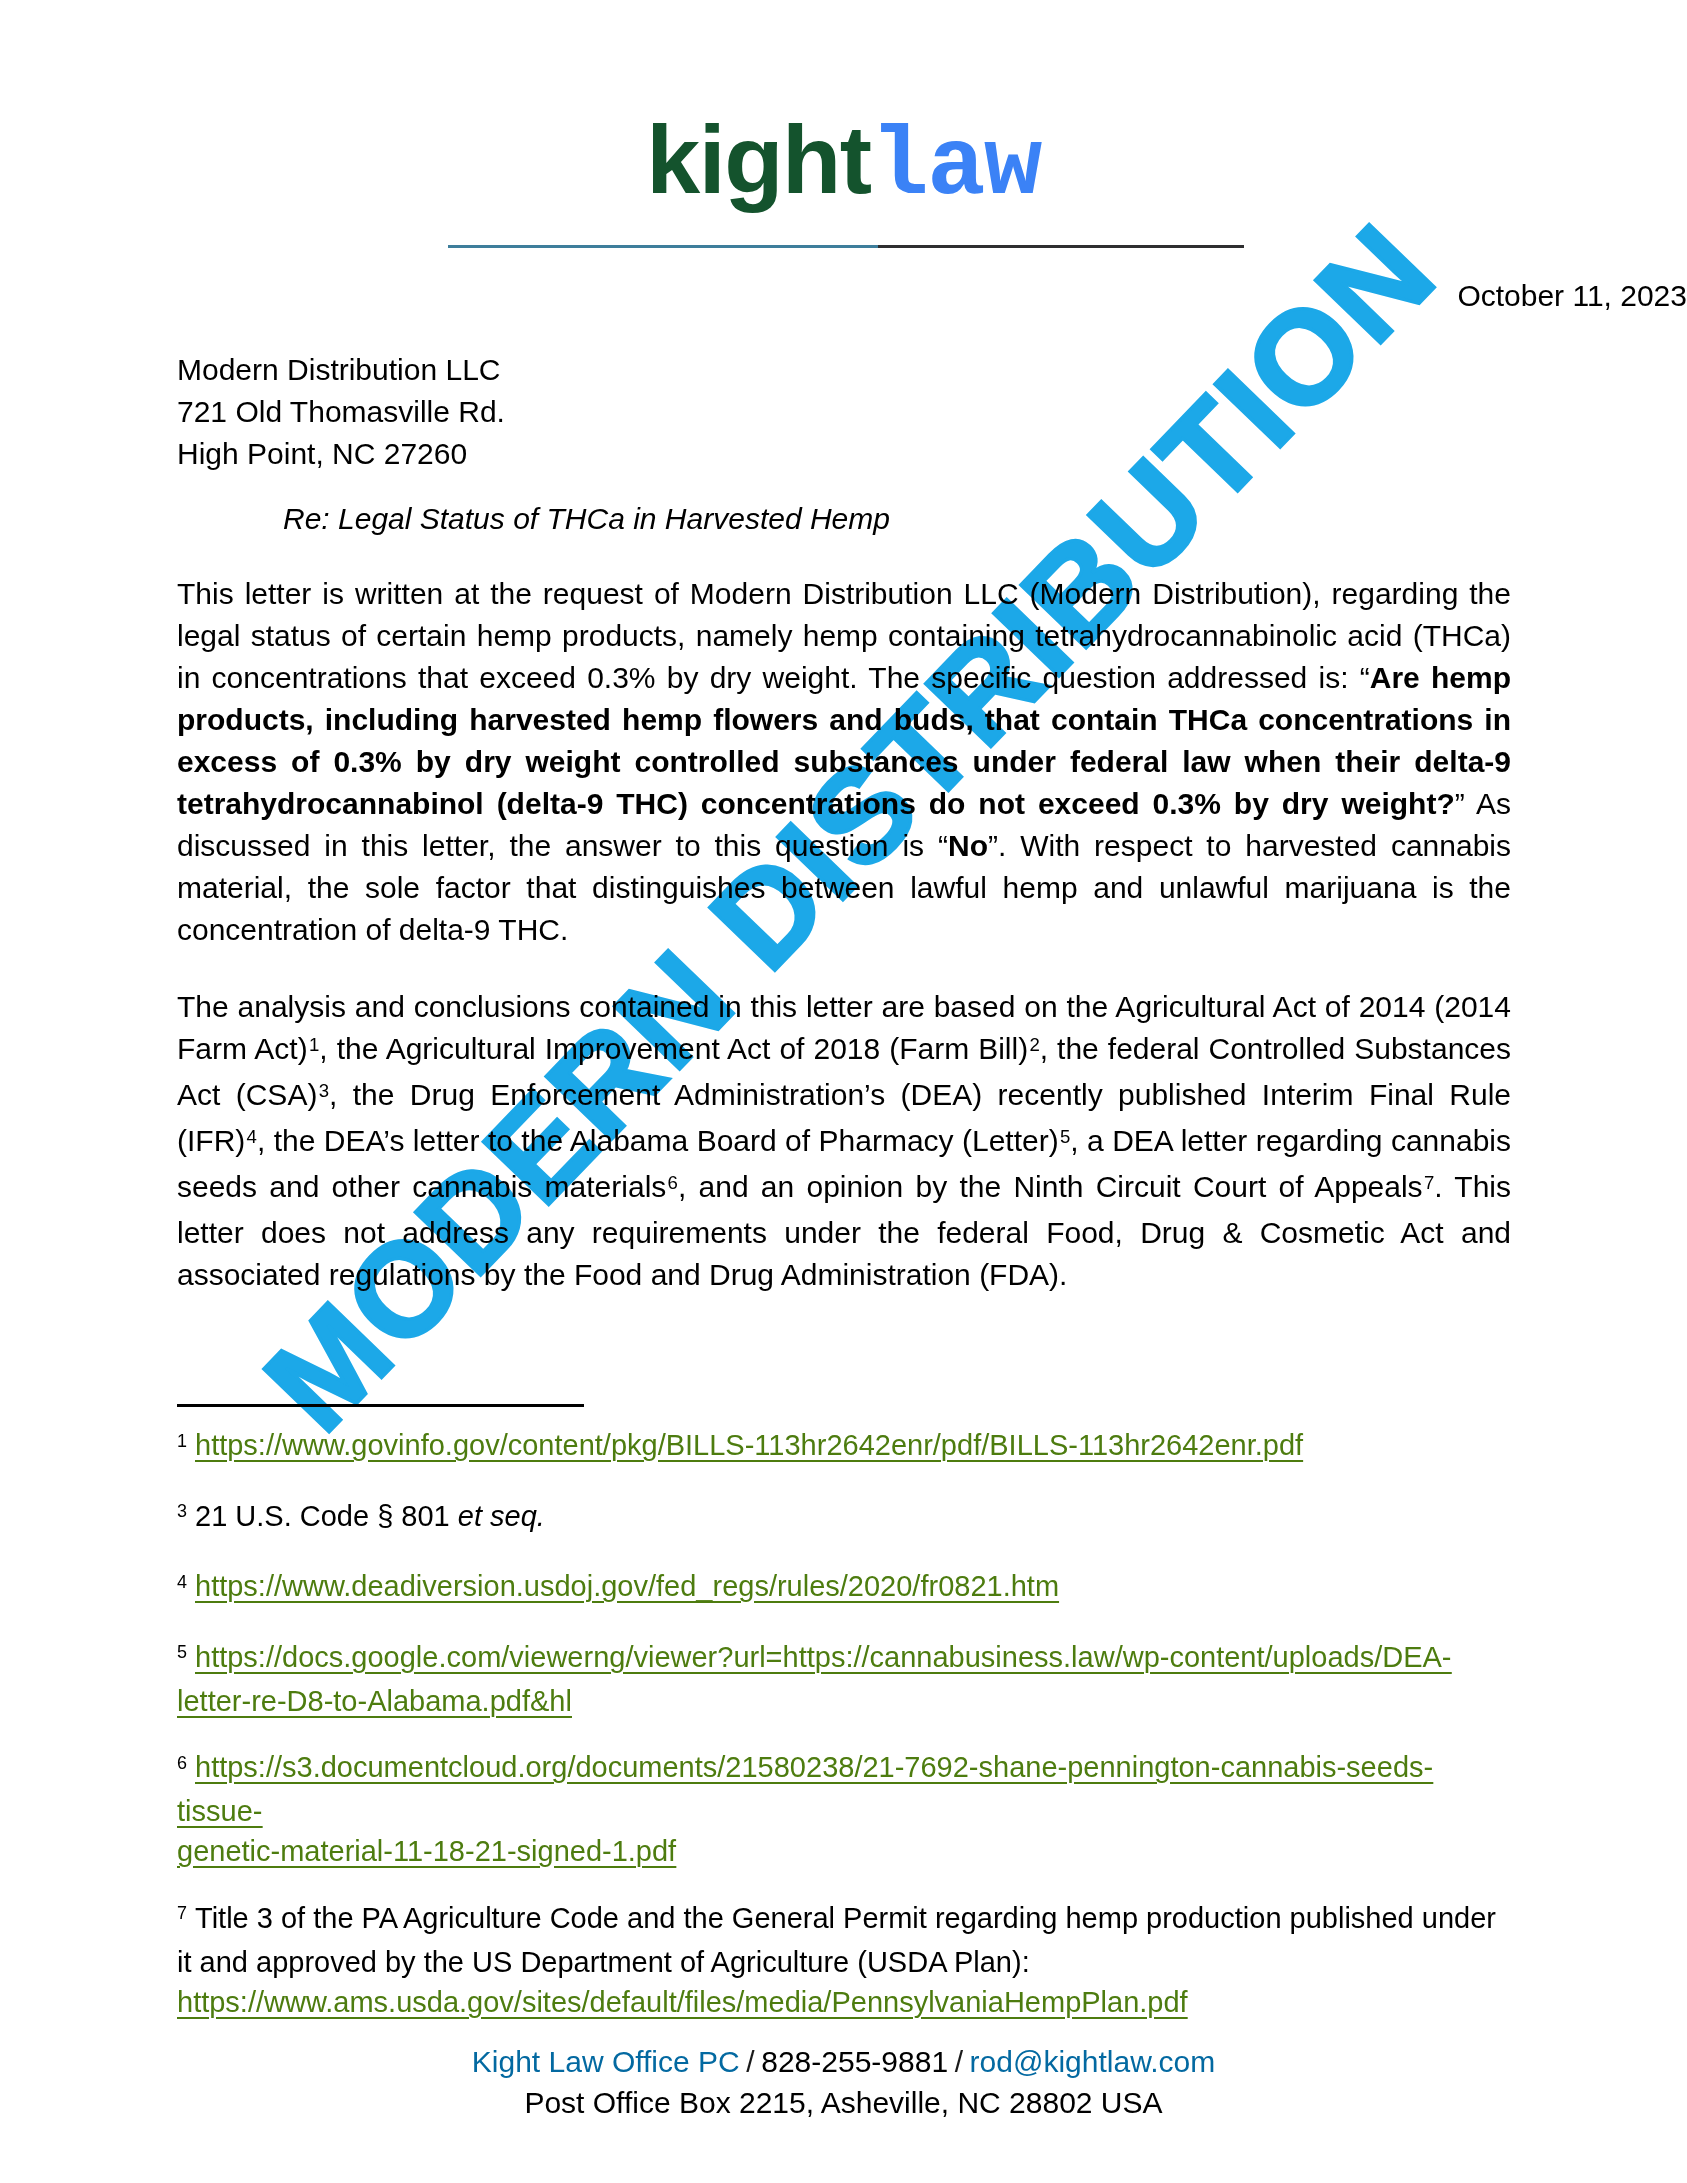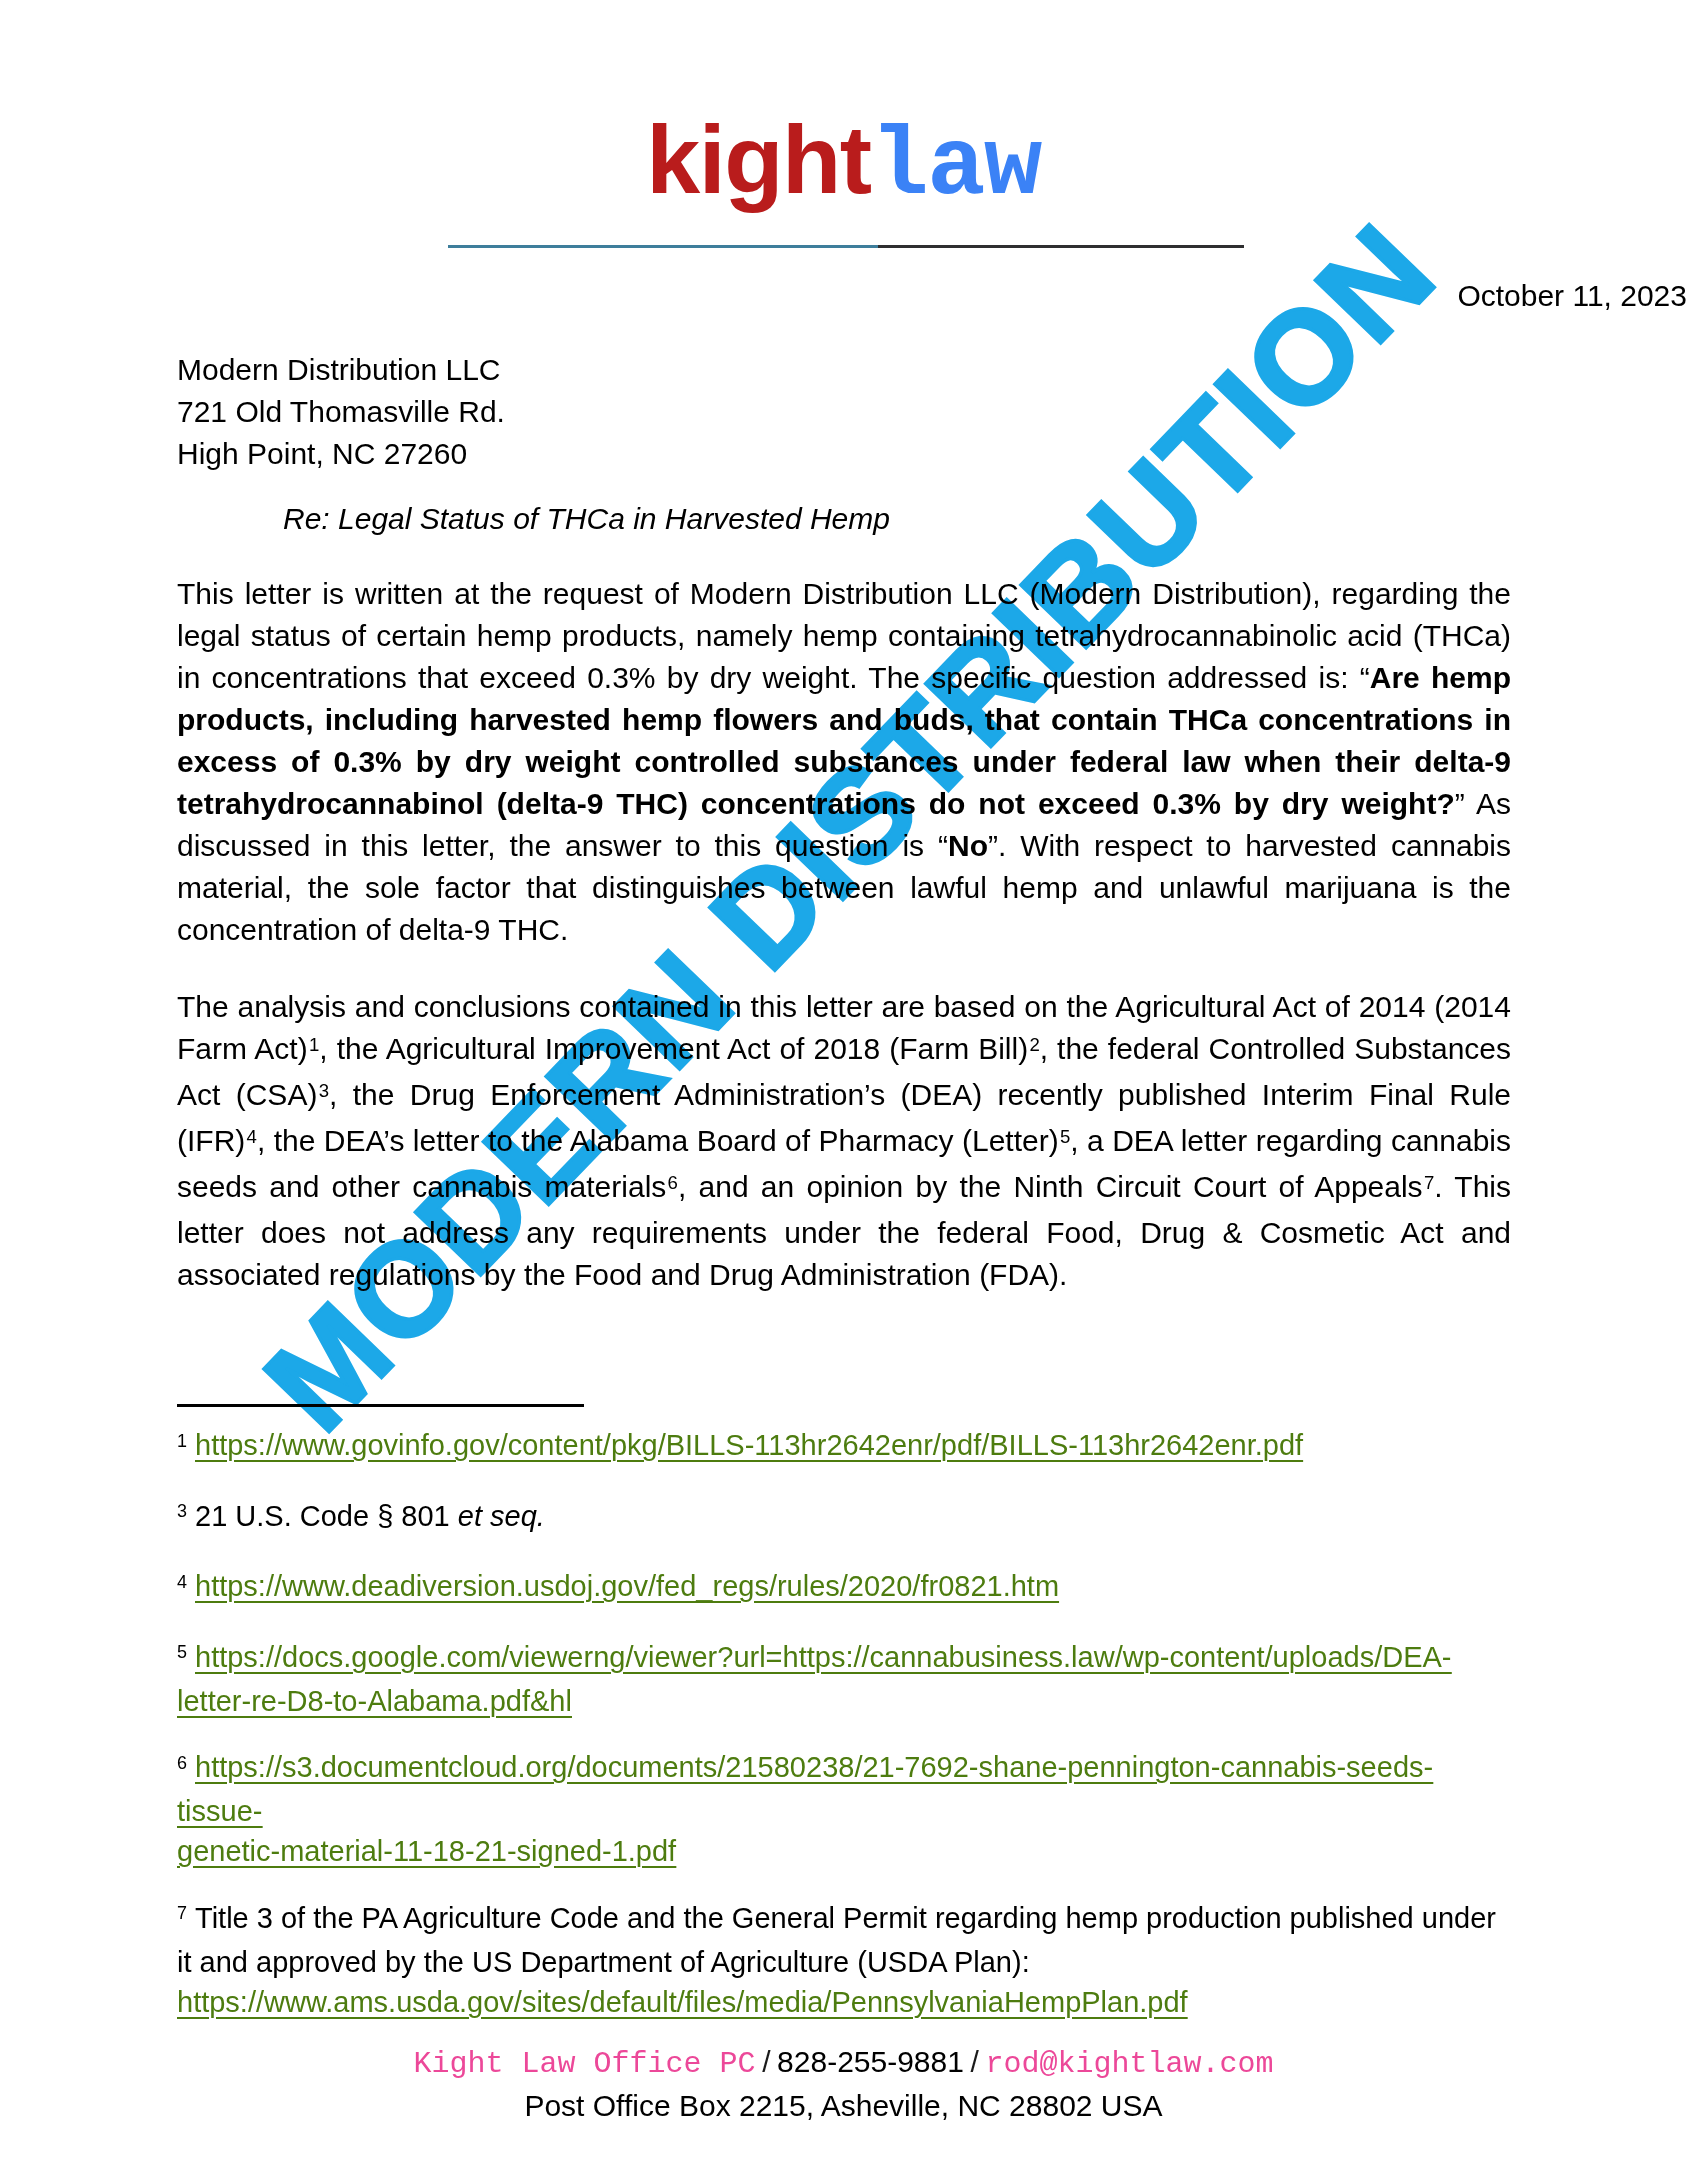--- a/index.html
+++ b/index.html
@@ -33,21 +33,21 @@
     position: absolute;
     top: 111px;
     left: 0;
     width: 100%;
     text-align: center;
     font-size: 97px;
     font-weight: 700;
     letter-spacing: -0.015em;
     line-height: 97px;
   }
-  .logo-kight { color: #b91c1c; }
+  .logo-kight { color: #14532d; }
   .logo-law   { color: #3b82f6; font-family: Liberation Mono, monospace; }
   .header-rule {
     position: absolute;
     top: 245px;
     left: 448px;
     width: 796px;
     height: 3.3px;
     background: linear-gradient(to right, #3E7E9B 0 54%, #2E2E30 54% 100%);
   }
   .date-line {
@@ -130,21 +130,21 @@
   
   .footer {
     position: absolute;
     top: 2041px;
     left: 0;
     width: 100%;
     text-align: center;
     font-size: 30px;
     line-height: 41px;
   }
-  .footer .blue { color: #ec4899; font-family: Liberation Mono, monospace; }
+  .footer .blue { color: #0369a1; }
   .footer .sep { color: #1a1a1a; padding: 0 6.6px; }
 </style>
 </head>
 <body>
 
 <div class="page">
 
   <div class="watermark">MODERN DISTRIBUTION</div>
 
   <div class="content">

